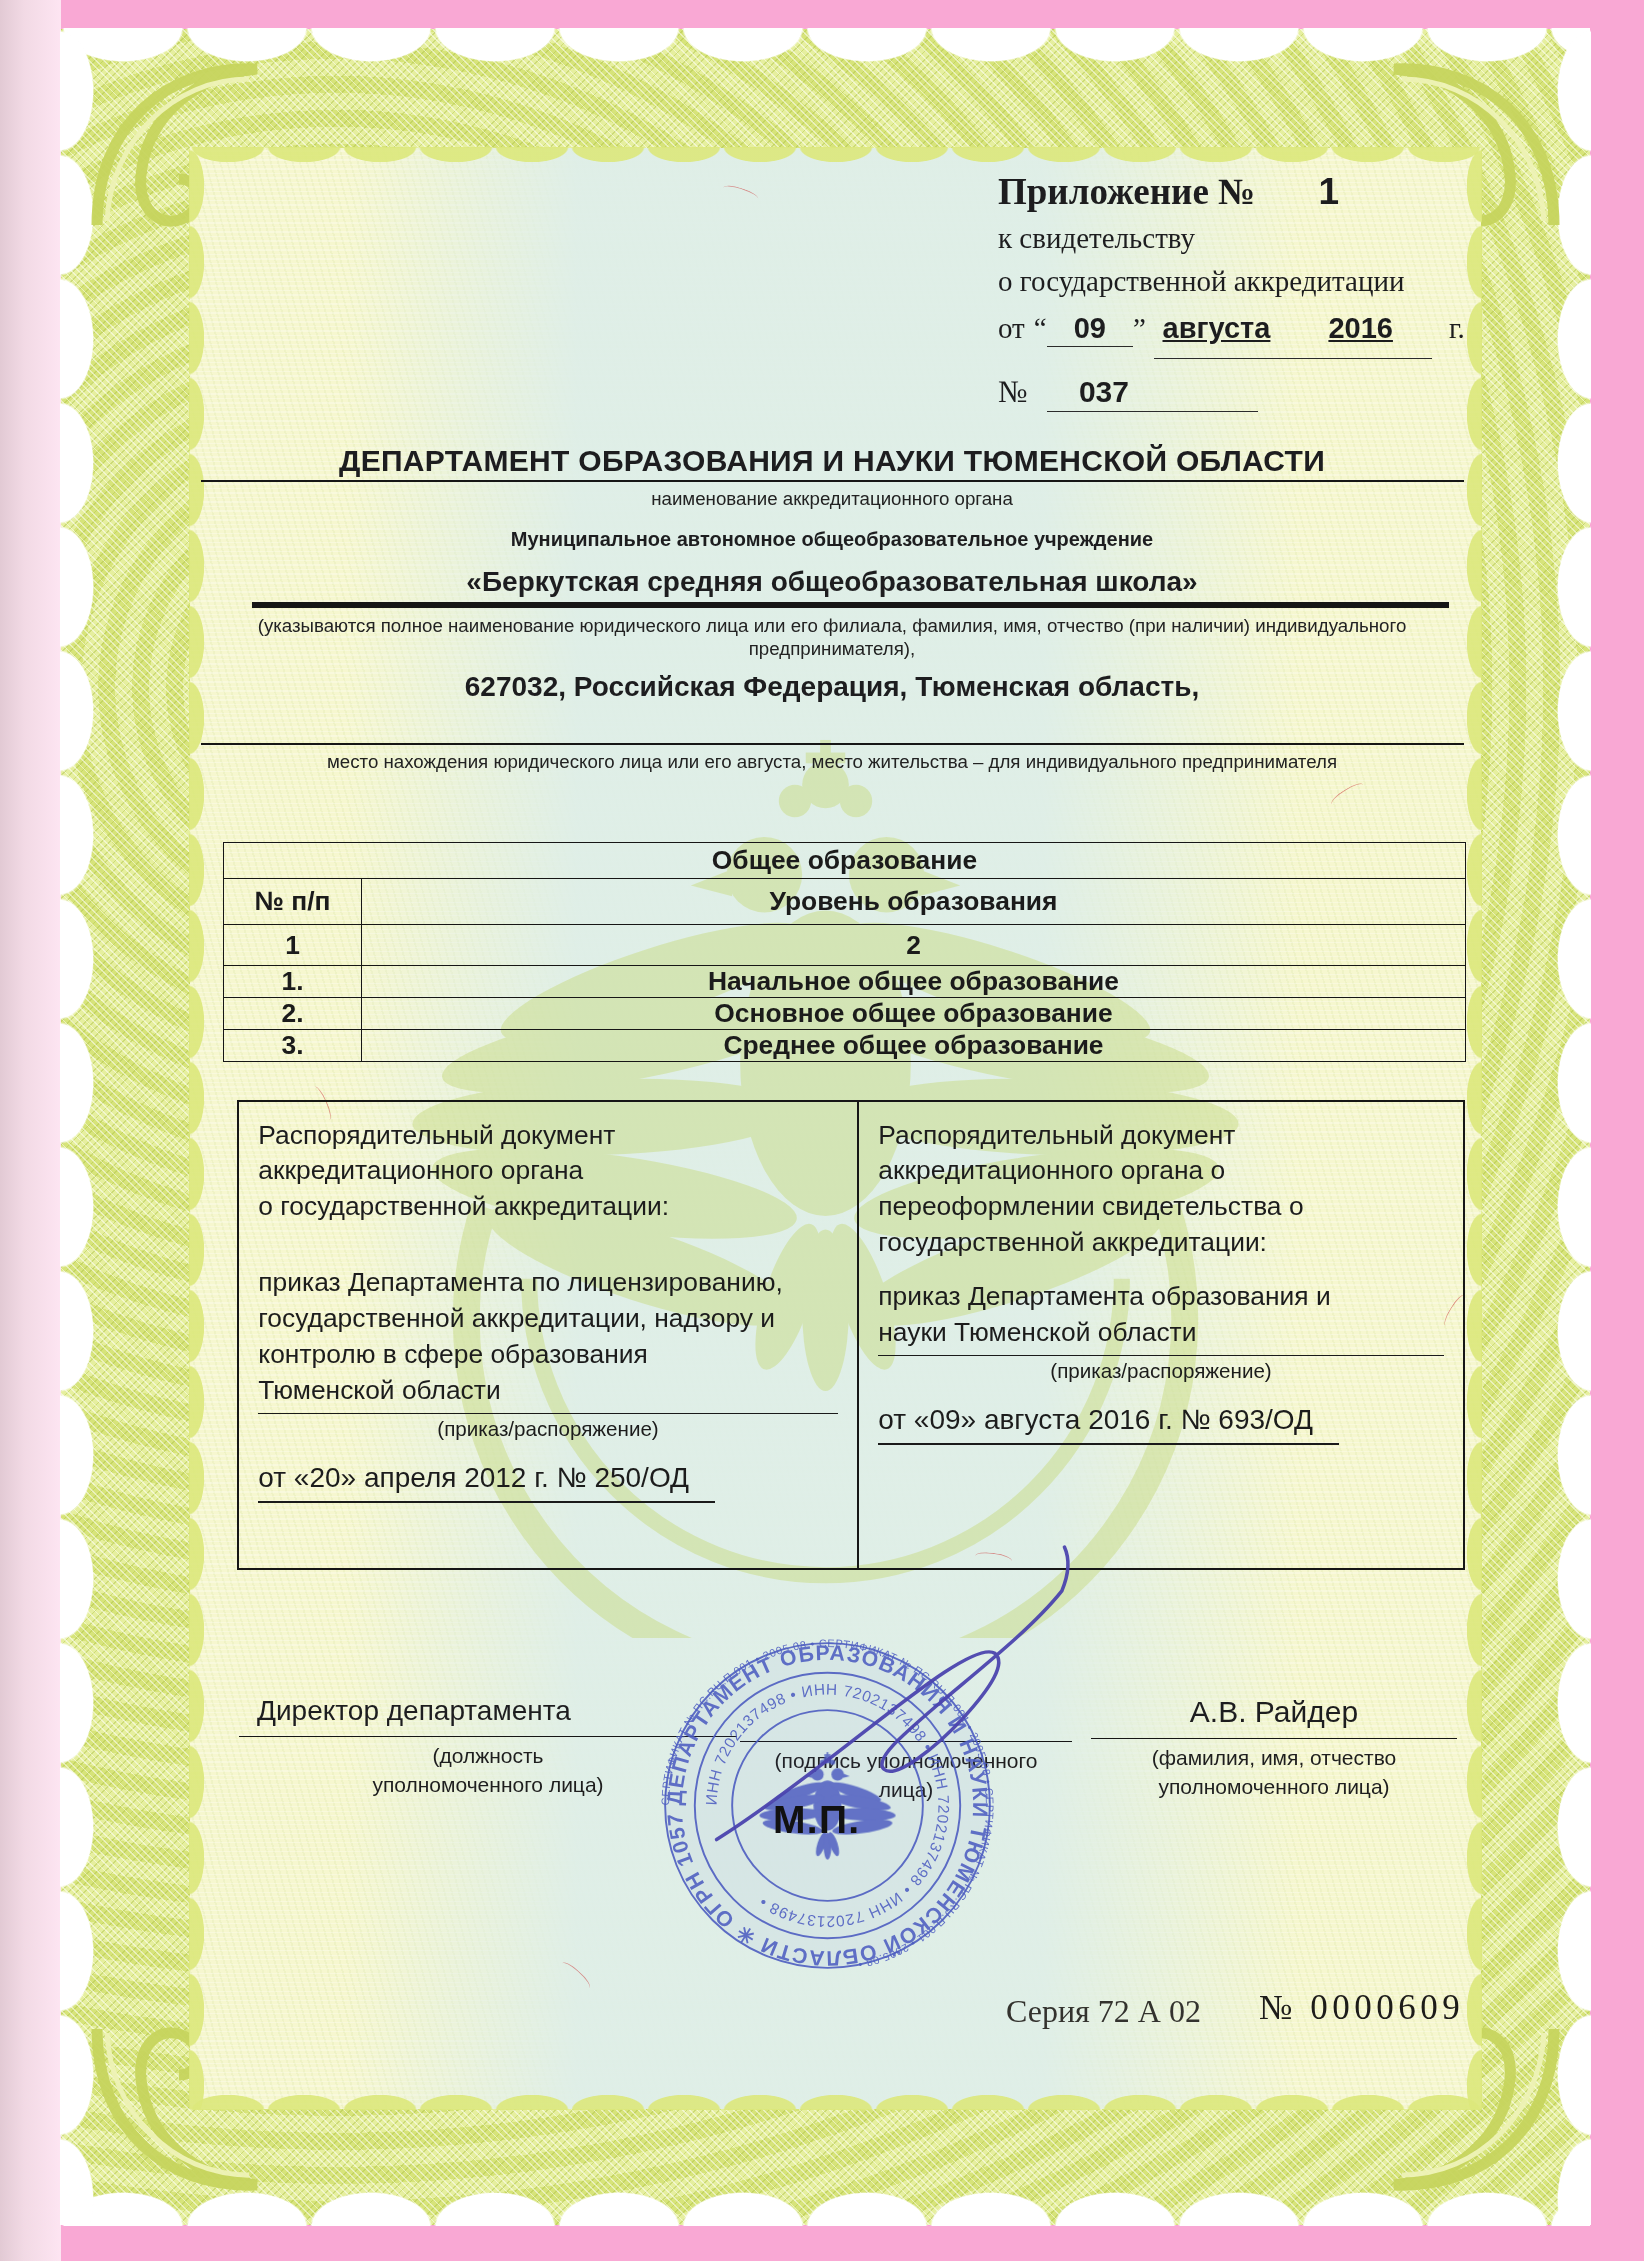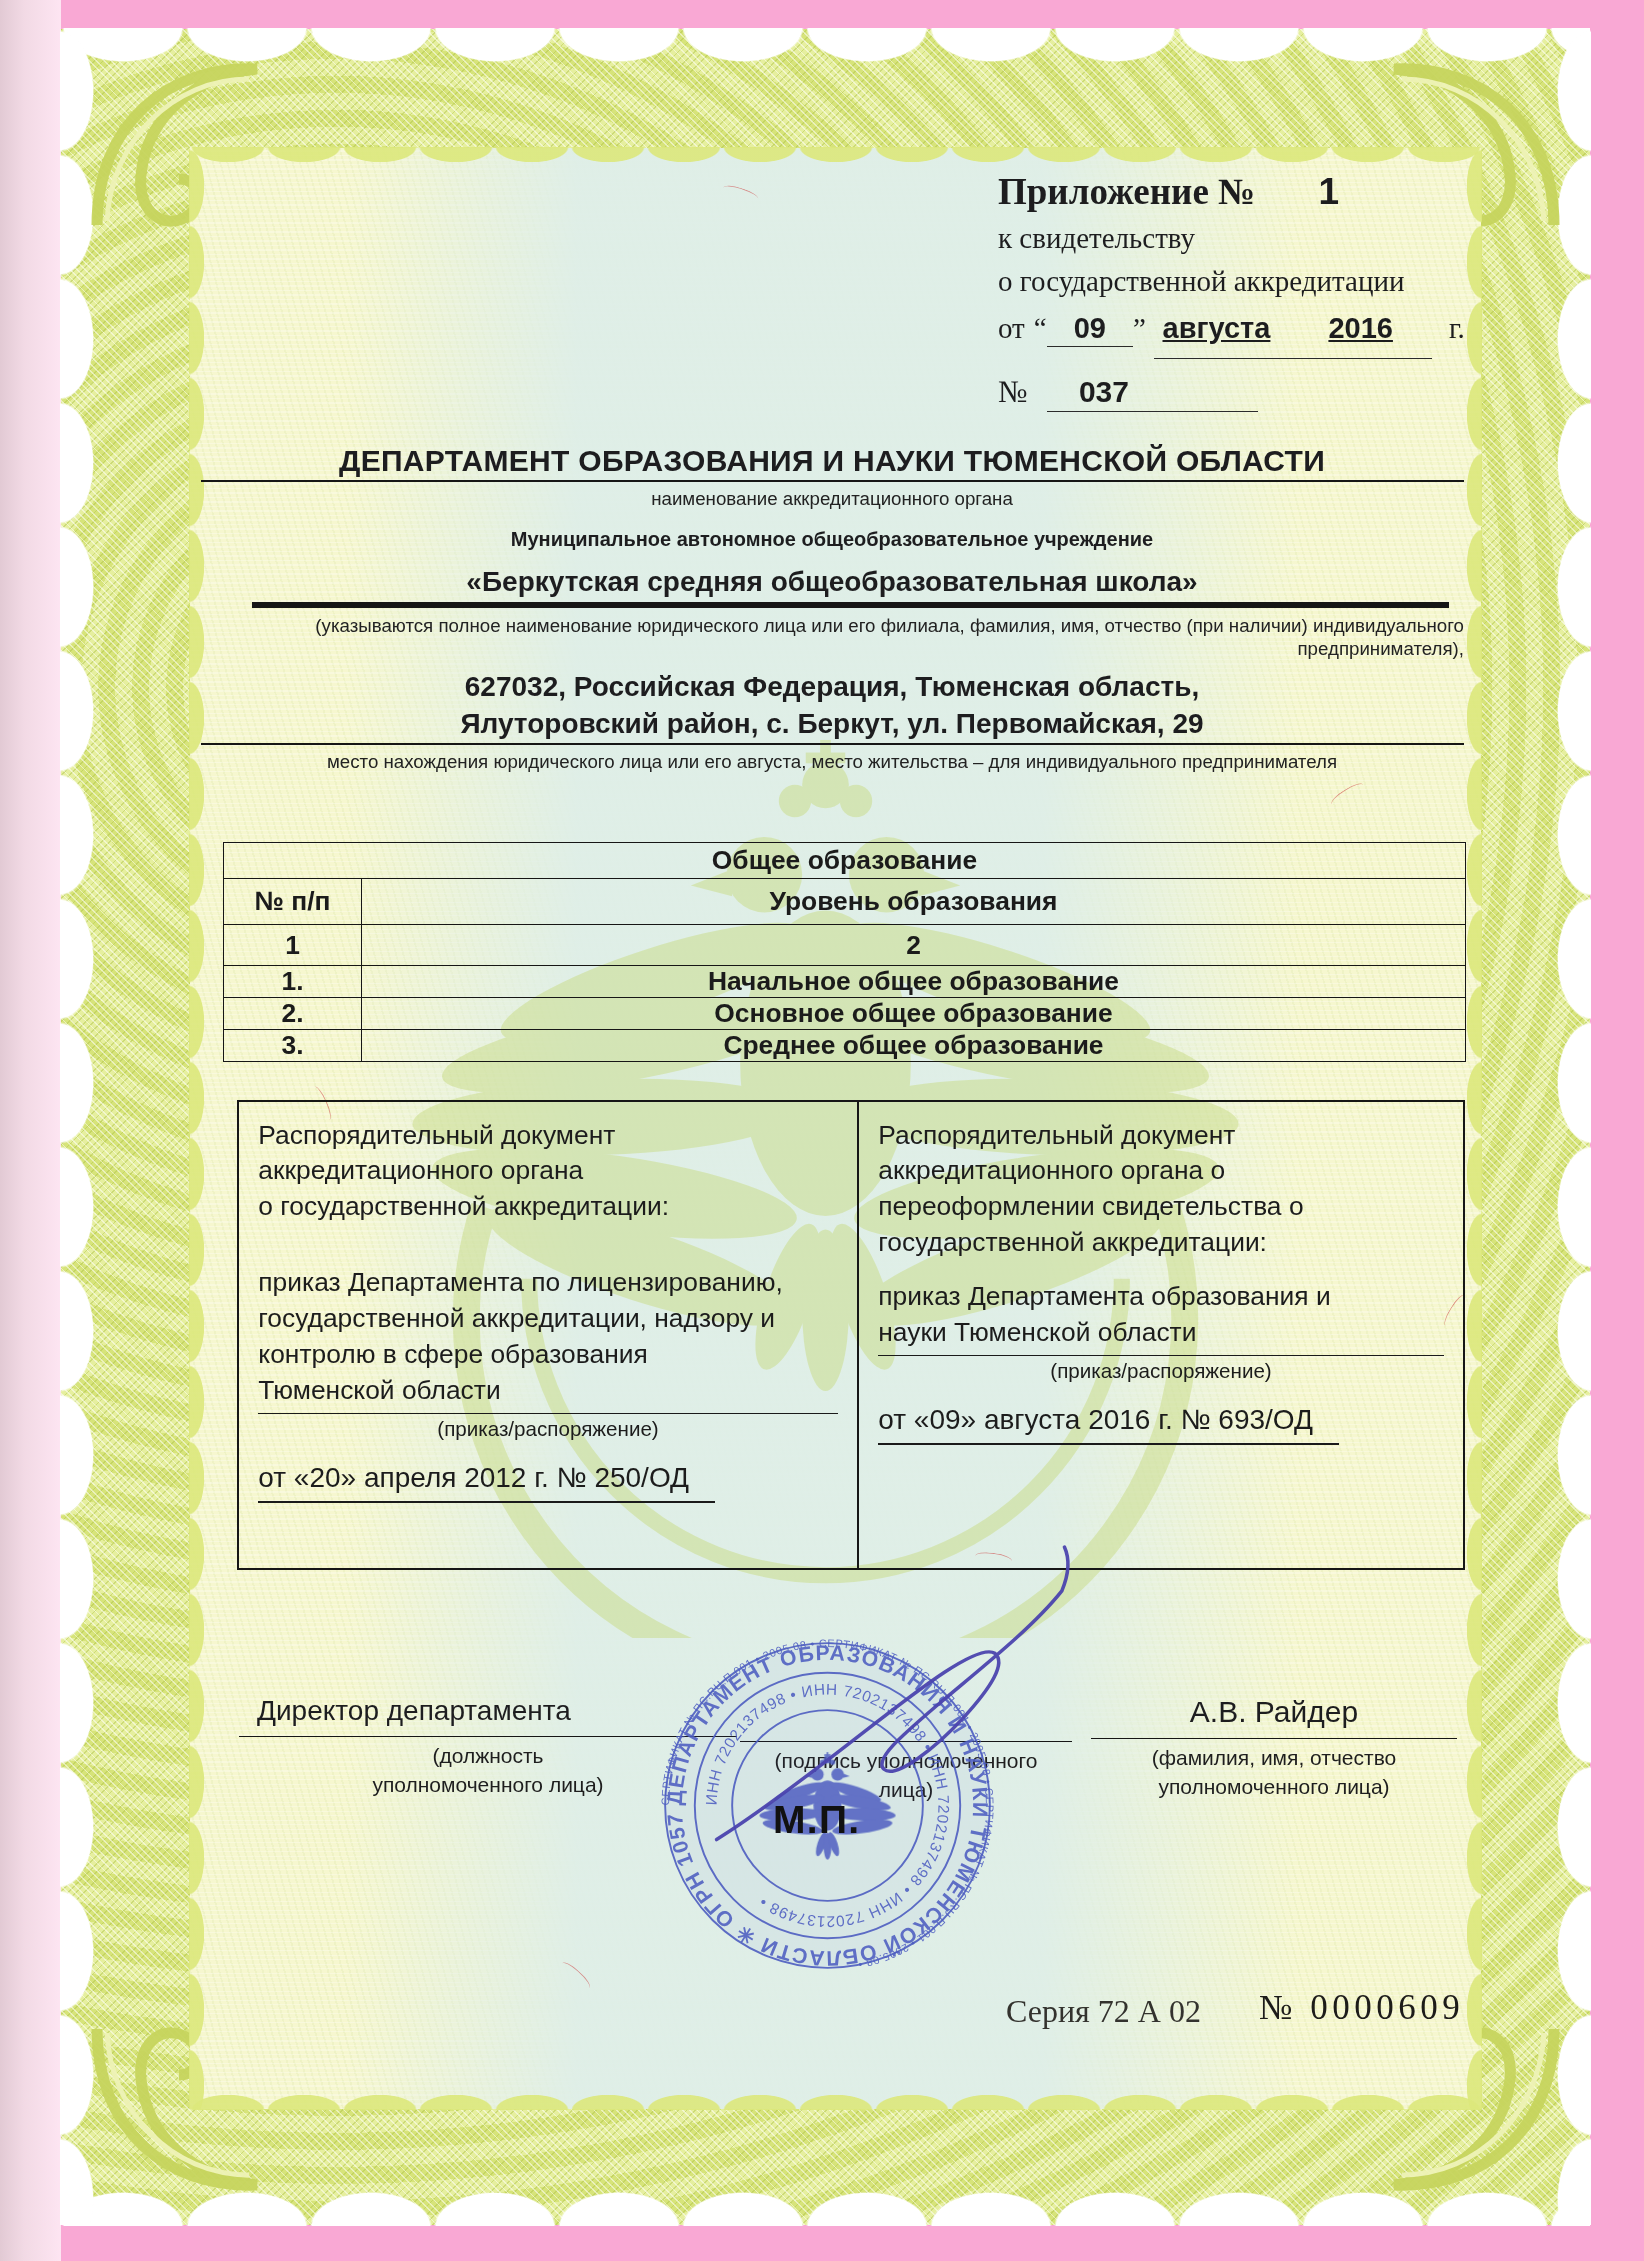--- a/index.html
+++ b/index.html
@@ -60,21 +60,21 @@
   .hdr-date{font-size:29px;margin-top:18px;display:flex;align-items:baseline;}
   .u{border-bottom:1.9px solid #2b2b2b;}
   .bold-val{font-family:"Liberation Sans",sans-serif;font-weight:bold;}
   .hdr-reg{font-size:31px;margin-top:17px;display:flex;align-items:baseline;}
   .center{text-align:center;}
   .authority-title{left:200px;top:444px;width:1264px;font-size:30px;font-weight:bold;letter-spacing:0.3px;}
   .rule{position:absolute;background:#161616;}
   .smallcap{font-size:18.7px;color:#222;}
   .org1{left:200px;top:528px;width:1264px;font-size:20px;font-weight:bold;}
   .org2{left:200px;top:566px;width:1264px;font-size:28px;font-weight:bold;}
-  .orgcap{left:200px;top:614px;width:1264px;line-height:1.25;text-align:right;}
+  .orgcap{left:200px;top:614px;width:1264px;line-height:1.25;}
   .addr1{left:200px;top:671px;width:1264px;font-size:28px;font-weight:bold;}
   .addr2{left:200px;top:708px;width:1264px;font-size:28px;font-weight:bold;}
   .addrcap{left:200px;top:751px;width:1264px;}
   
   .edu{left:223px;top:842px;width:1243px;border-collapse:collapse;position:absolute;}
   .edu td{border:1.9px solid #161616;font-size:26.4px;text-align:center;vertical-align:middle;padding:0;color:#1b1b1b;font-weight:bold;}
   .edu .r-title{height:36px;font-size:28px;}
   .edu .r-head{height:46px;}
   .edu .r-idx{height:41px;}
   .edu .r-data{height:32px;}
@@ -213,21 +213,20 @@
 
   <div class="abs org1 center">Муниципальное автономное общеобразовательное учреждение</div>
   <div class="abs org2 center">«Беркутская средняя общеобразовательная школа»</div>
   <div class="rule" style="left:252px;top:602px;width:1197px;height:6.4px;"></div>
   <div class="abs orgcap smallcap center">
     <div>(указываются полное наименование юридического лица  или его филиала, фамилия, имя, отчество (при наличии) индивидуального</div>
     <div>предпринимателя),</div>
   </div>
 
   <div class="abs addr1 center">627032, Российская Федерация, Тюменская область,</div>
-  <div class="abs addr2 center">Ялуторовский район, с. Беркут, ул. Первомайская, 29</div>
   <div class="rule" style="left:201px;top:743px;width:1263px;height:1.9px;"></div>
   <div class="abs addrcap smallcap center">место нахождения юридического лица или его августа, место жительства – для индивидуального предпринимателя</div>
 
   <table class="edu">
     <tbody>
         <tr class="r-title">
           <td colspan="2">Общее образование</td>
         </tr>
     <tr class="r-head">
       <td class="c-num">№ п/п</td>

